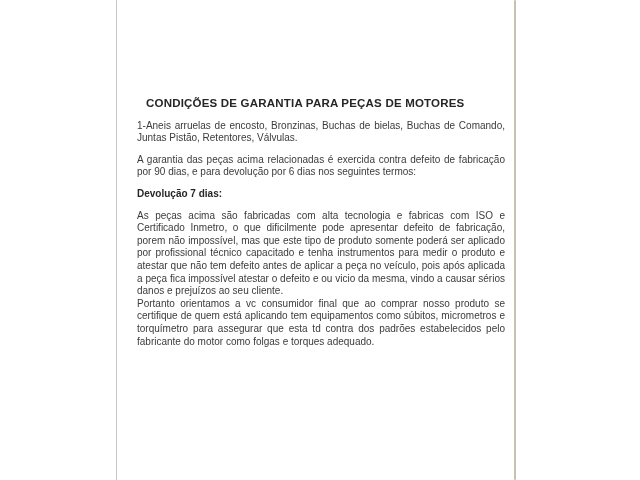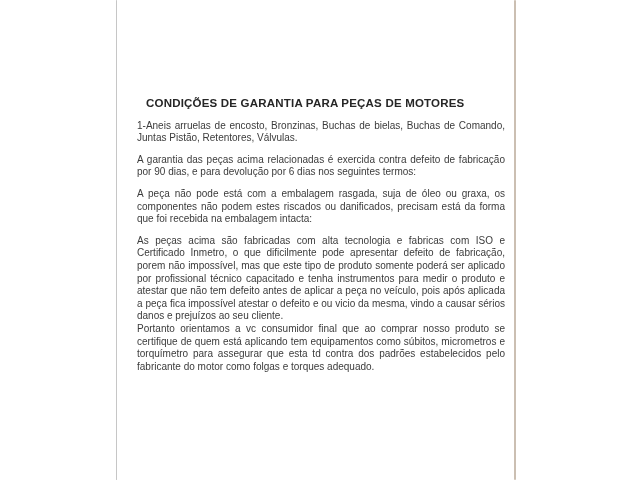--- a/index.html
+++ b/index.html
@@ -80,21 +80,21 @@
   <div class="rule rule-right"></div>
 
   <div class="content">
     <h1 class="title">CONDIÇÕES DE GARANTIA PARA PEÇAS DE MOTORES</h1>
 
     <p class="p">1-Aneis arruelas de encosto, Bronzinas, Buchas de bielas, Buchas de Comando, Juntas Pistão, Retentores, Válvulas.</p>
 
     <p class="p">A garantia das peças acima relacionadas é exercida contra defeito de fabricação por 90 dias, e para devolução por 6 dias nos seguintes termos:</p>
 
     <div class="section">
-      <p class="p m0">A peça não pode está com a embalagem rasgada, suja de óleo ou graxa, os componentes não podem estes riscados ou danificados, precisam está da forma que foi recebida na embalagem intacta:</p>
+      <h2 class="h">Devolução 7 dias:</h2>
     </div>
 
     <div class="section">
       <p class="p m0">As peças acima são fabricadas com alta tecnologia e fabricas com ISO e Certificado Inmetro, o que dificilmente pode apresentar defeito de fabricação, porem não impossível, mas que este tipo de produto somente poderá ser aplicado por profissional técnico capacitado e tenha instrumentos para medir o produto e atestar que não tem defeito antes de aplicar a peça no veículo, pois após aplicada a peça fica impossível atestar o defeito e ou vicio da mesma, vindo a causar sérios danos e prejuízos ao seu cliente.</p>
       <p class="p m0">Portanto orientamos a vc consumidor final que ao comprar nosso produto se certifique de quem está aplicando tem equipamentos como súbitos, micrometros e torquímetro para assegurar que esta td contra dos padrões estabelecidos pelo fabricante do motor como folgas e torques adequado.</p>
     </div>
 
   </div>
 </div>
 

